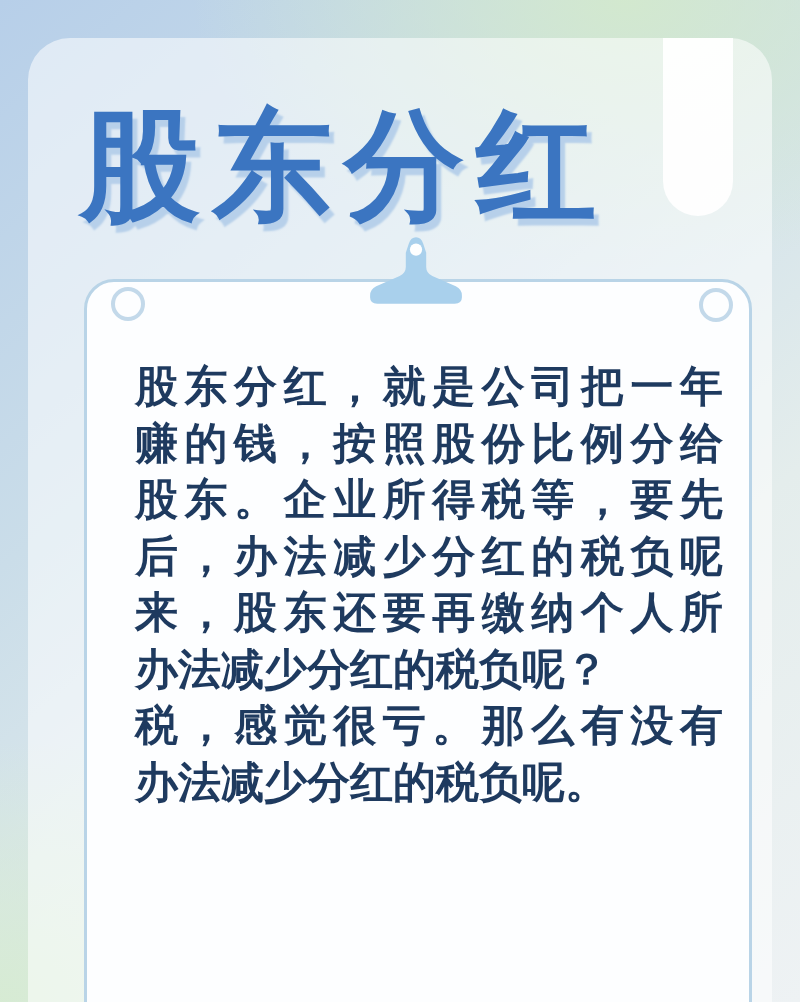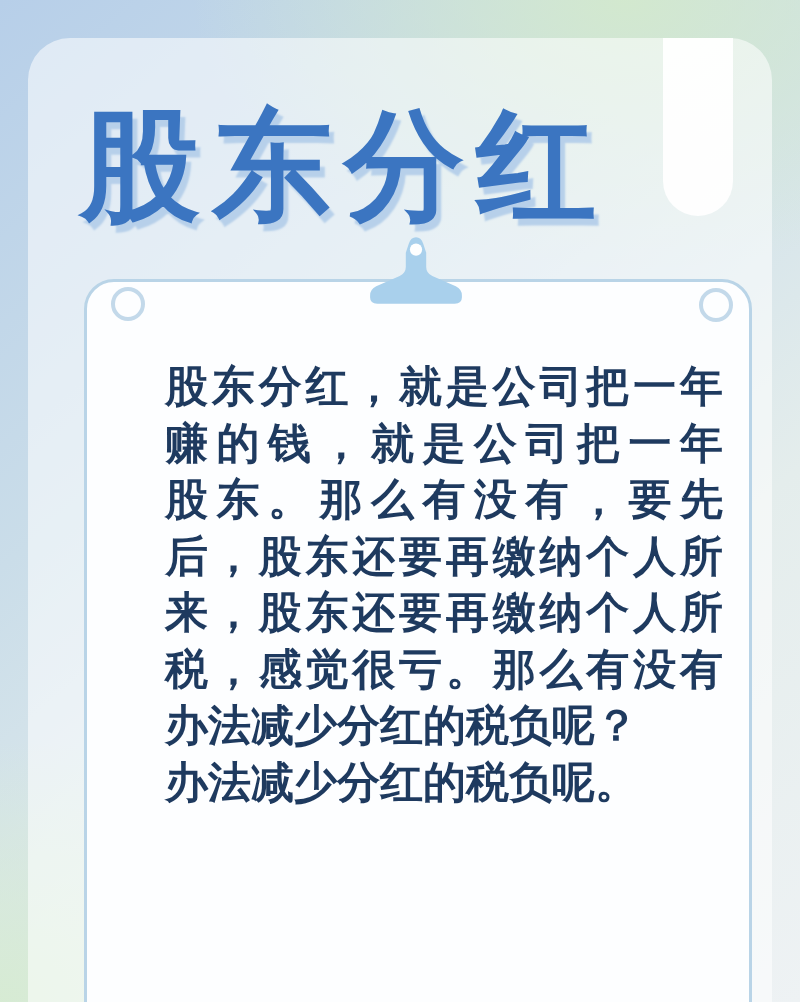--- a/index.html
+++ b/index.html
@@ -82,21 +82,20 @@
     font-weight: 600;
     color: #1e3a5f;
   }
   .body-line {
     height: 56.5px;
     line-height: 56.5px;
     white-space: nowrap;
     text-align: justify;
     text-align-last: justify;
     text-justify: inter-character;
-    margin-left: 30px;
   }
   .body-line.no-stretch {
     text-align: left;
     text-align-last: left;
     letter-spacing: 0;
   }
 </style>
 </head>
 <body>
 
@@ -116,22 +115,22 @@
   <svg class="clip" viewBox="0 0 100 66">
     <path fill="#a9d0ec" d="M43 6 Q45 0 50 0 Q55 0 57 6 L60 15 L60 29
          Q60 35 66 38 L89 48 Q95 51 95 57 L95 59
          Q95 65 88 65 L12 65 Q5 65 5 59 L5 57
          Q5 51 11 48 L34 38 Q40 35 40 29 L40 15 Z"></path>
     <circle cx="50" cy="12" r="6" fill="#ffffff"></circle>
   </svg>
 
   <div class="body-text">
     <div class="body-line">股东分红，就是公司把一年</div>
-    <div class="body-line">赚的钱，就是公司把一年</div>
-    <div class="body-line">股东。那么有没有，要先</div>
-    <div class="body-line">后，股东还要再缴纳个人所</div>
+    <div class="body-line">赚的钱，按照股份比例分给</div>
+    <div class="body-line">股东。企业所得税等，要先</div>
+    <div class="body-line">后，办法减少分红的税负呢</div>
     <div class="body-line">来，股东还要再缴纳个人所</div>
+    <div class="body-line no-stretch">办法减少分红的税负呢？</div>
     <div class="body-line">税，感觉很亏。那么有没有</div>
-    <div class="body-line no-stretch">办法减少分红的税负呢？</div>
     <div class="body-line no-stretch">办法减少分红的税负呢。</div>
   </div>
 
 </div>
 
 </body></html>

